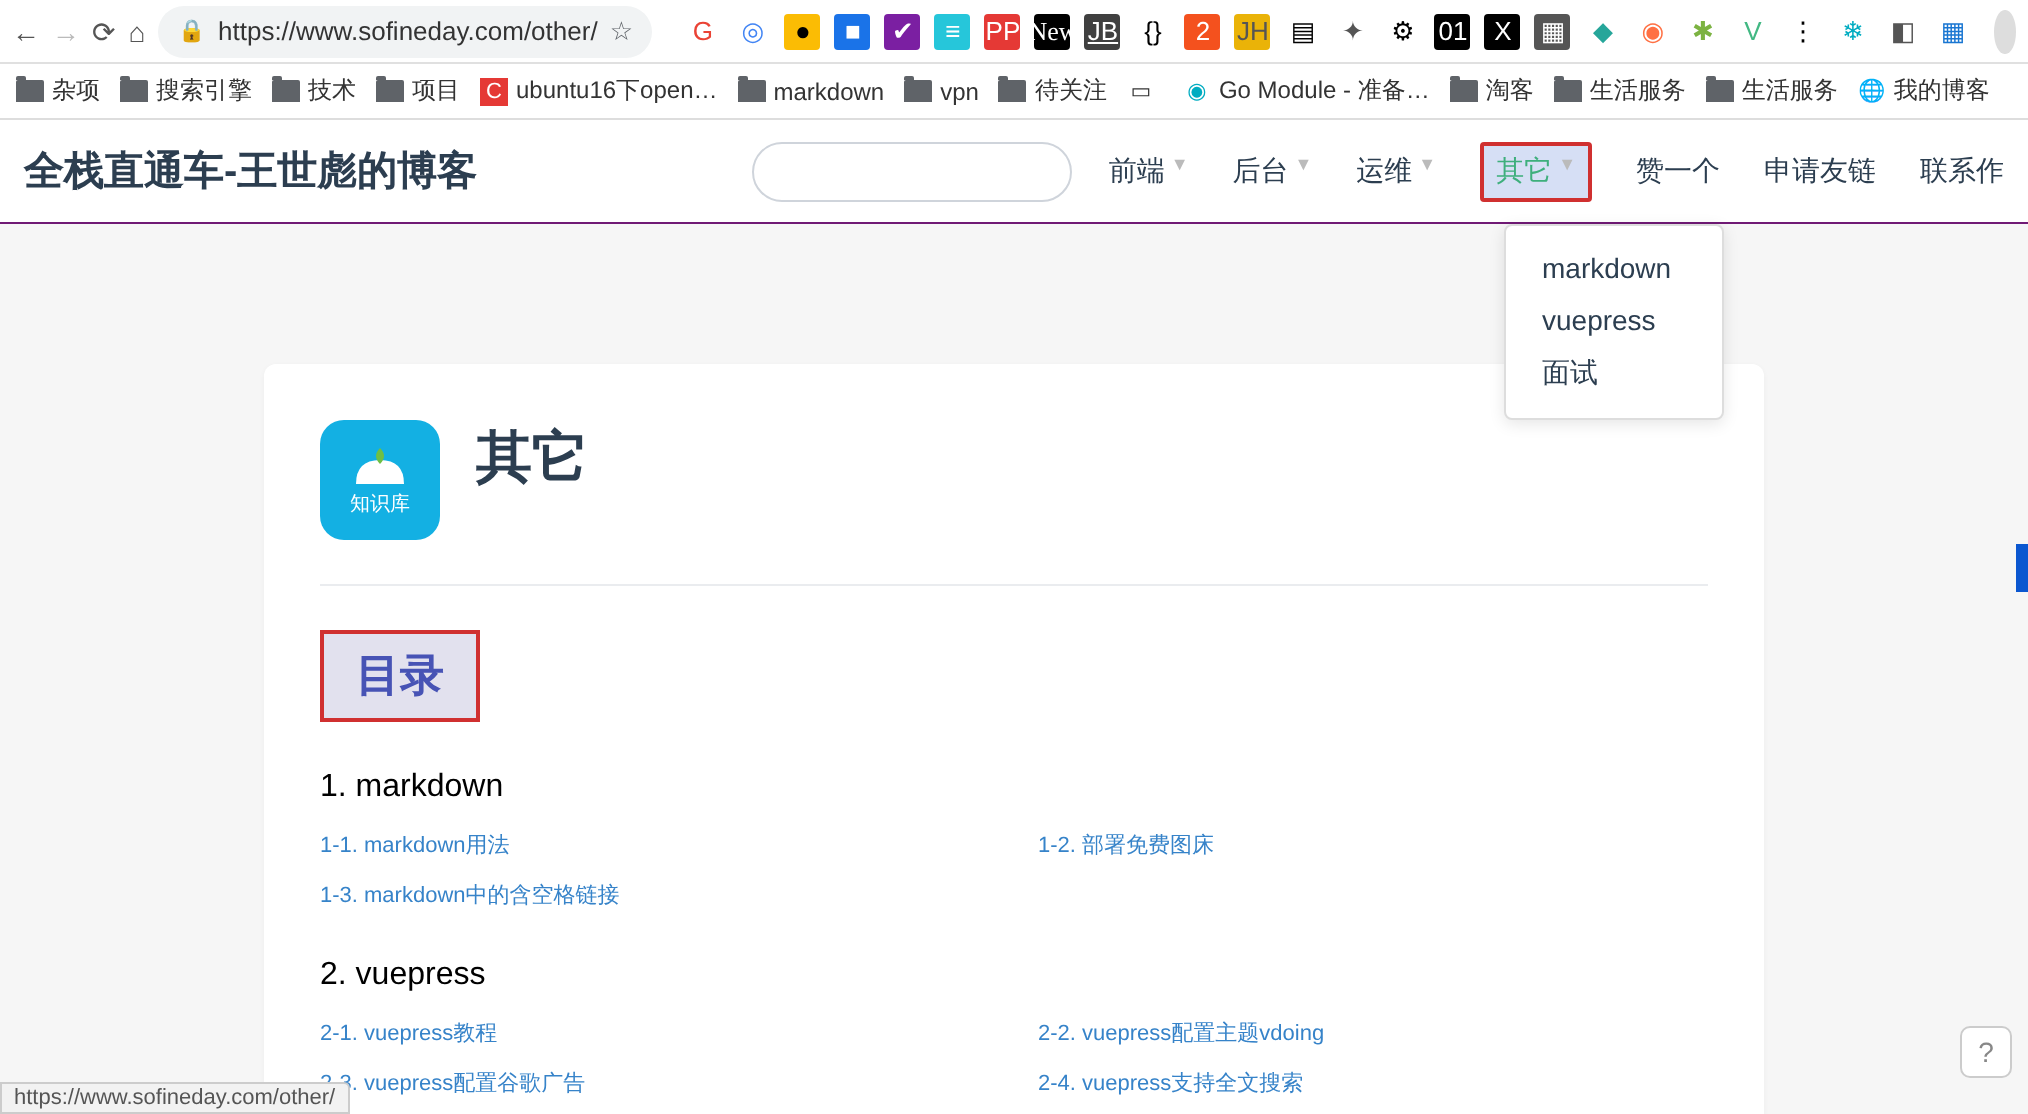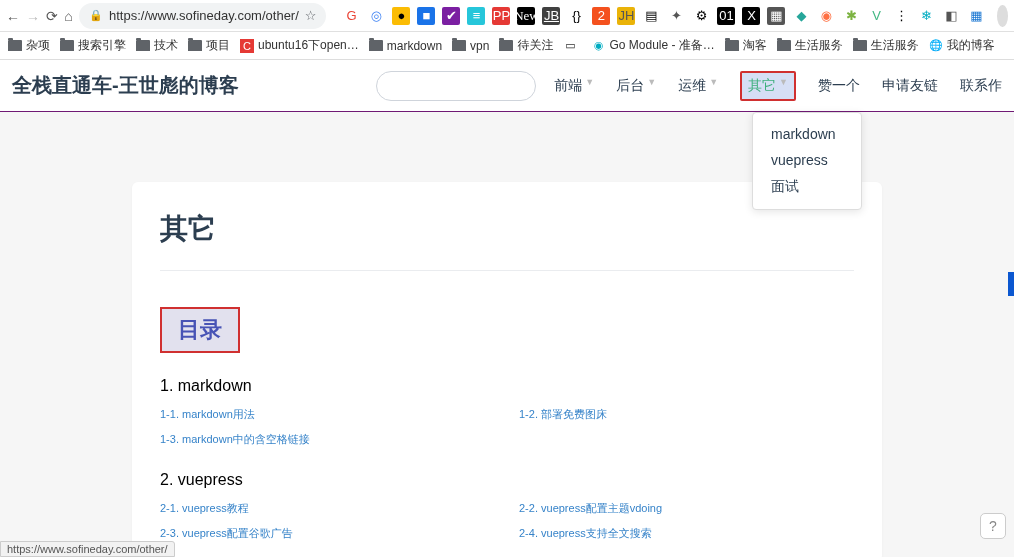--- a/index.html
+++ b/index.html
@@ -39,21 +39,21 @@
 
 .page-wrap { padding: 16px 0; background: #f6f6f6; }
 .card { background: #fff; width: 750px; margin: 54px auto 0; border-radius: 6px; padding: 28px 28px 20px; box-shadow: 0 1px 3px rgba(0,0,0,.04); }
 .card-head { display: flex; align-items: flex-start; gap: 18px; padding-bottom: 22px; border-bottom: 1px solid #eaecef; }
 .card-icon { width: 60px; height: 60px; border-radius: 12px; background: #13b0e3; display:flex; flex-direction:column; align-items:center; justify-content:center; color:#fff; font-size:10px; position:relative; }
 .card-icon svg { width:32px; height:22px; }
 .card-icon .lbl { font-size:10px; margin-top:1px; }
 .card-title { font-size: 28px; font-weight: 600; color: #2c3e50; }
 .card-sub { font-size: 14px; color: #555; margin-top: 8px; }
 
-.toc-title { display:inline-block; font-size: 22px; font-weight: 600; color: #4753b5; border: 2px solid #d03030; padding: 6px 16px; margin-top: 36px; background:#e2e1ee; }
+.toc-title { display:inline-block; font-size: 22px; font-weight: 600; color: #4753b5; border: 2px solid #d03030; padding: 6px 16px; margin-top: 22px; background:#e2e1ee; }
 .section-title { font-size: 16px; font-weight: 400; color: #000000; margin-top: 24px; margin-bottom: 12px; }
 .link-grid { display: grid; grid-template-columns: 1fr 1fr; gap: 10px 24px; }
 .link-item { color: #3683c9; font-size: 11px; cursor: pointer; }
 
 
 .status { position: absolute; bottom: 0; left: 0; background: #f2f2f2; border: 1px solid #ccc; border-radius: 0 3px 0 0; padding: 1px 6px; font-size: 11px; color: #555; }
 
 
 .help-fab { position: absolute; right: 8px; bottom: 18px; width: 26px; height: 26px; border: 1px solid #ccc; border-radius: 5px; background:#fff; display:flex; align-items:center; justify-content:center; color:#888; font-size:14px; cursor:pointer; }
 
@@ -196,20 +196,27 @@
   <div class="dropdown">
       <div class="dropdown-item">markdown</div>
       <div class="dropdown-item">vuepress</div>
       <div class="dropdown-item">面试</div>
     </div>
 </div>
 
 <div class="page-wrap">
   <div class="card">
     <div class="card-head">
+      <div class="card-icon">
+        <svg viewBox="0 0 32 22">
+            <path d="M4 20 Q4 8 16 8 Q28 8 28 20 Z" fill="#fff"></path>
+            <path d="M16 2 Q12 6 16 10 Q20 6 16 2" fill="#6fbf44"></path>
+          </svg>
+        <span class="lbl">知识库</span>
+      </div>
       <div>
         <div class="card-title">其它</div>
       </div>
     </div>
     <div class="toc-title">目录</div>
     <div id="sections">
         <div class="section-title">1. markdown</div>
         <div class="link-grid">
           <div class="link-item">1-1. markdown用法</div>
           <div class="link-item">1-2. 部署免费图床</div>

